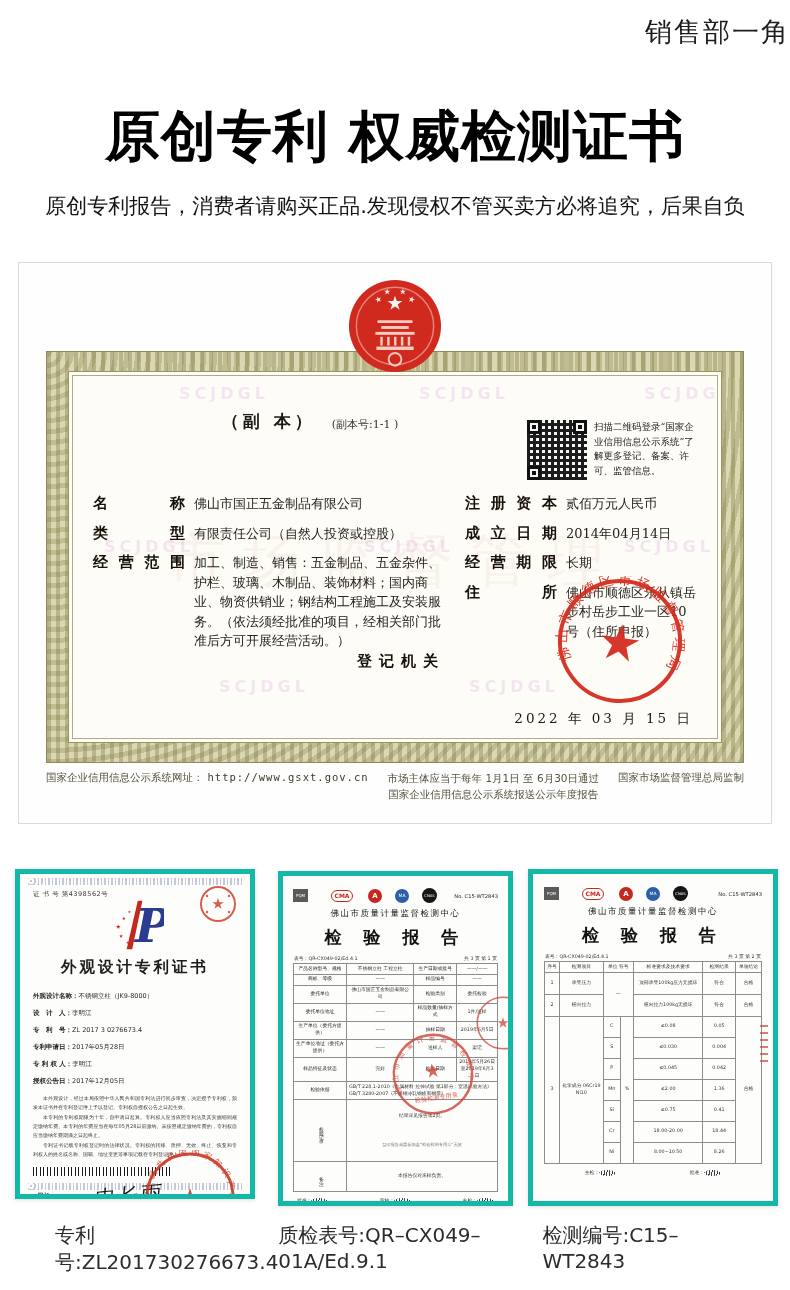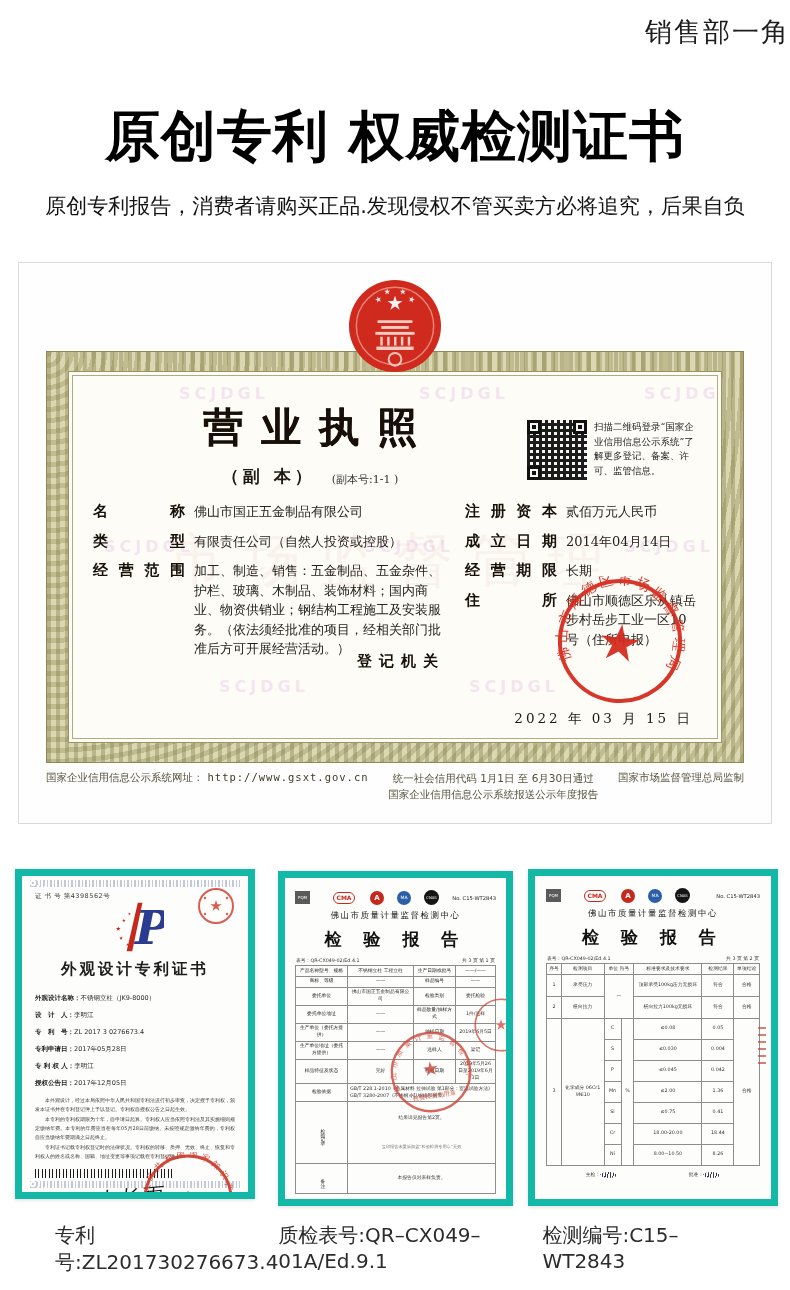--- a/index.html
+++ b/index.html
@@ -59,21 +59,21 @@
   .seal { position:absolute; right:8px; top:-14px; width:130px; height:130px; opacity:.93; }
   .reg-date { position:absolute; right:0; bottom:4px; font-family:"DejaVu Serif",serif; font-size:13.5px; letter-spacing:3px; color:#1d1810; }
   .lic-footer { position:absolute; left:27px; right:27px; top:508px; display:flex; justify-content:space-between; align-items:flex-start; font-size:10.5px; color:#55503a; }
   .lic-footer .fl { display:flex; gap:4px; }
   .lic-footer .url { font-family:"DejaVu Sans Mono",monospace; letter-spacing:1px; color:#3e3a28; }
   .lic-footer .fc { text-align:center; white-space:pre-line; line-height:1.5; }
   .lic-footer .fr { text-align:right; }
 
   
   .certs { display:flex; margin:45px 12px 0 15px; }
-  .cert { position:relative; background:#fdfdfb; border:7px solid #14b8a6; box-shadow:0 1px 4px rgba(0,0,0,.14); overflow:hidden; }
+  .cert { position:relative; background:#fdfdfb; border:5px solid #14b8a6; box-shadow:0 1px 4px rgba(0,0,0,.14); overflow:hidden; }
   .cert1 { width:240px; height:330px; margin-right:23px; padding:16px 13px 10px; }
   .cert2 { width:235px; height:335px; margin-right:15px; margin-top:2px; padding:12px 10px; }
   .cert3 { width:250px; height:337px; padding:12px 11px; }
   .lace { position:absolute; left:8px; right:8px; height:7px;
           background:repeating-radial-gradient(circle at 3px 3px,#c3c9db 0 1.5px,transparent 1.5px 3.5px); }
   .lace.t { top:4px; } .lace.b { bottom:4px; }
   .p1-certno { font-size:6.5px; color:#3a3a3a; letter-spacing:.5px; }
   .p1-miniseal { position:absolute; top:10px; right:12px; width:40px; height:40px; opacity:.85; }
   .p1-logo { text-align:center; height:52px; margin-top:0; }
   .p1-title { text-align:center; font-family:"DejaVu Serif",serif; font-weight:bold; font-size:15.5px; letter-spacing:3px; color:#1d1d1d; margin-top:6px; }
@@ -161,21 +161,20 @@
       <span class="wm" style="left:575px; top:12px;">SCJDGL</span>
       <span class="wm" style="left:35px; top:165px;">SCJDGL</span>
       <span class="wm" style="left:295px; top:165px;">SCJDGL</span>
       <span class="wm" style="left:555px; top:165px;">SCJDGL</span>
       <span class="wm" style="left:150px; top:305px;">SCJDGL</span>
       <span class="wm" style="left:400px; top:305px;">SCJDGL</span>
       <span class="wm-big">市场监督管理</span>
 
       <div class="head-row">
         <div class="title-block">
-          <div class="lic-title">营业执照</div>
           <div class="lic-subrow">
             <span class="lic-sub">（副  本）</span>
             <span class="lic-copyno">(副本号:1-1 )</span>
           </div>
         </div>
         <div class="qr-block">
           <div class="qr">
             <i class="q1">
                 <b></b>
               </i>
@@ -239,21 +238,21 @@
         <span class="reg-date">2022 年 03 月 15 日</span>
       </div>
     </div>
   </div>
 
   <div class="lic-footer">
     <div class="fl">
       <span>国家企业信用信息公示系统网址：</span>
       <span class="url">http://www.gsxt.gov.cn</span>
     </div>
-    <div class="fc">统一社会信用代码 1月1日 至 6月30日通过
+    <div class="fc">市场主体应当于每年 1月1日 至 6月30日通过
 国家企业信用信息公示系统报送公示年度报告</div>
     <div class="fr">国家市场监督管理总局监制</div>
   </div>
 </div>
 
 <div class="certs">
 
   <div class="cert cert1">
     <div class="lace t"></div>
     <div class="lace b"></div>

